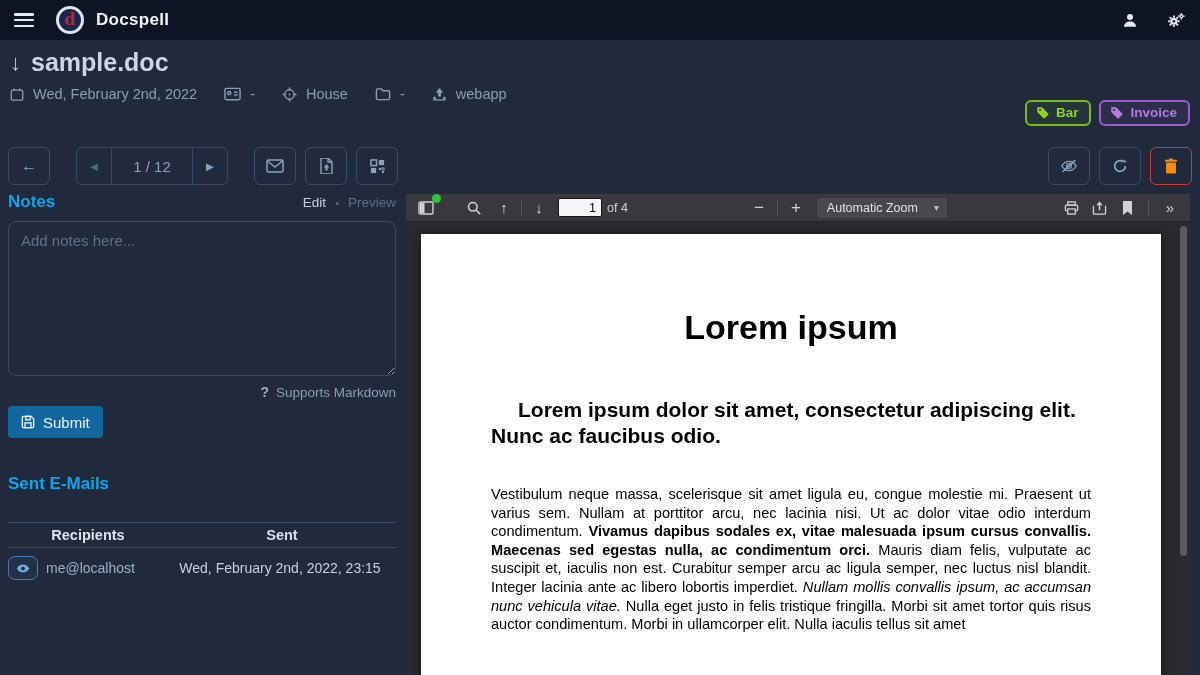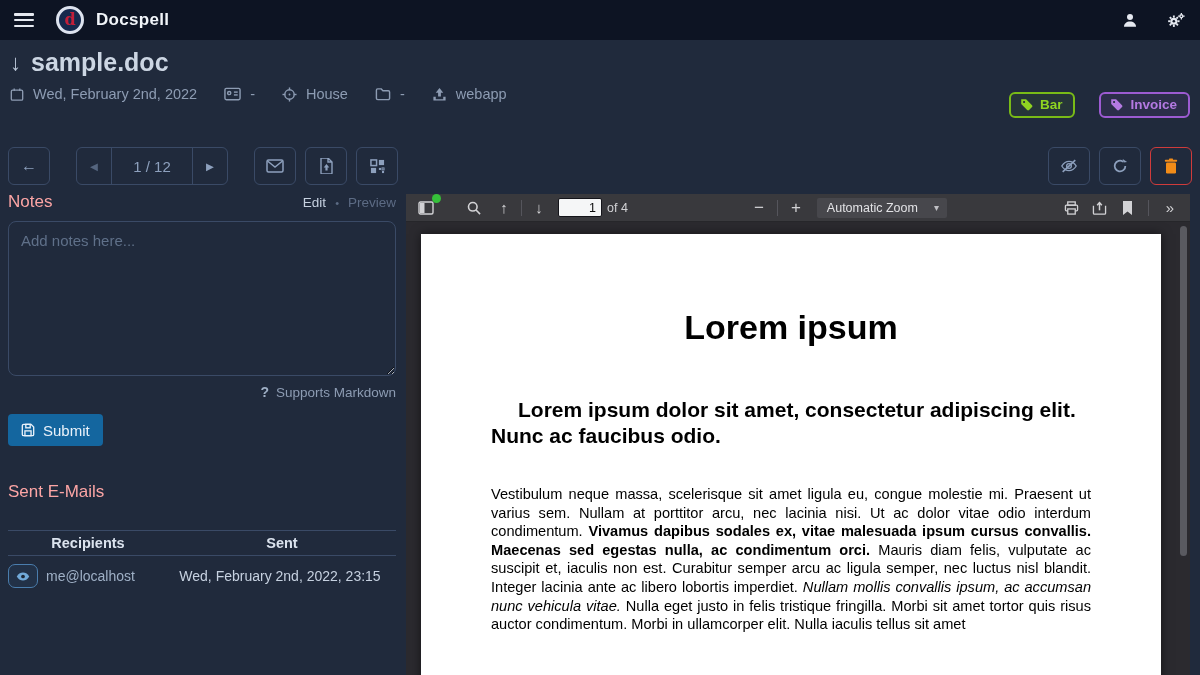--- a/index.html
+++ b/index.html
@@ -23,21 +23,21 @@
   .item-header { position:absolute; left:10px; top:48px; }
   .title-row { display:flex; align-items:center; gap:10px; color:#ccd6e3; }
   .title-row .dl-arrow { font-size:22px; font-weight:bold; color:#b9c5d6; }
   .page-title { font-size:25px; font-weight:bold; color:#ccd6e3; }
   .meta-row { display:flex; align-items:center; gap:9px; margin-top:9px; font-size:14.5px; color:#8d9cb3; }
   .meta-row .gap { width:9px; }
   .meta-ic { display:inline-flex; align-items:center; }
   .meta-ic svg { display:block; }
 
   
-  .tags-row { position:absolute; top:92px; right:10px; display:flex; gap:24px; }
+  .tags-row { position:absolute; top:100px; right:10px; display:flex; gap:8px; }
   .tag-pill { display:flex; align-items:center; gap:7px; border-radius:6px; padding:3px 11px 4px 9px;
               font-size:13.5px; font-weight:bold; cursor:pointer; }
   .tag-green { border:2px solid #79bb17; color:#8fd321; background:rgba(121,187,23,.08); }
   .tag-purple { border:2px solid #9d5bd2; color:#b47ae2; background:rgba(157,91,210,.10); }
 
   
   .toolbar-row { position:absolute; left:8px; right:8px; top:147px; display:flex; align-items:center; }
   .tb-btn { height:38px; min-width:42px; border:1px solid #3a4a66; border-radius:6px; background:transparent;
             color:#8da0bd; display:flex; align-items:center; justify-content:center; cursor:pointer; font-size:16px; }
   .tb-group { height:38px; border:1px solid #3a4a66; border-radius:6px; display:flex; align-items:stretch; }
@@ -46,33 +46,33 @@
   .tb-group .caret.dim { color:#55657f; }
   .tb-group .pages { width:82px; font-size:15px; border-left:1px solid #3a4a66; border-right:1px solid #3a4a66; }
   .tb-left { display:flex; align-items:center; gap:9px; }
   .tb-left .sp { width:8px; }
   .tb-right { margin-left:auto; display:flex; align-items:center; gap:9px; }
   .tb-btn.danger { border-color:#cf3b3b; }
 
   
   .left-col { position:absolute; left:8px; top:192px; width:388px; }
   .notes-head { display:flex; align-items:baseline; }
-  .sec-heading { font-size:17px; font-weight:normal; color:#fca5a5; }
+  .sec-heading { font-size:17px; font-weight:bold; color:#0ea5e9; }
   .notes-links { margin-left:auto; display:flex; gap:9px; font-size:13.5px; align-items:center; }
   .link-lt { color:#c6d1e0; cursor:pointer; }
   .dot-sep { color:#5c6b84; font-size:11px; }
   .link-dim { color:#5c6b84; cursor:pointer; }
   .notes-area { margin-top:9px; width:388px; height:155px; background:transparent; border:1px solid #3a4a66;
                 border-radius:8px; padding:10px 12px; font-size:15px; color:#c6d1e0; resize:both;
                 font-family:"Liberation Sans", sans-serif; }
   .notes-area::placeholder { color:#5f7089; }
   .md-hint { margin-top:4px; display:flex; justify-content:flex-end; align-items:center; gap:7px;
              font-size:13.5px; color:#8d9cb3; }
   .md-hint .q { font-weight:bold; font-size:14px; color:#9fb0c6; }
-  .submit-btn { margin-top:14px; display:inline-flex; align-items:center; gap:8px; background:#14669f;
+  .submit-btn { margin-top:6px; display:inline-flex; align-items:center; gap:8px; background:#14669f;
                 color:#eaf2fa; border:none; border-radius:4px; height:32px; padding:16px 13px; font-size:15px; cursor:pointer; }
   .sent-heading { margin-top:36px; }
   .mail-table { margin-top:8px; width:388px; font-size:14px; }
   .mt-header { display:flex; border-top:1px solid #3a4a66; border-bottom:1px solid #3a4a66; padding:4px 0;
                font-weight:bold; color:#dbe3ee; font-size:14.5px;margin-top:28px; }
   .mt-header .c1 { width:160px; text-align:center; }
   .mt-header .c2 { flex:1; text-align:center; }
   .mt-row { display:flex; align-items:center; padding:8px 0 6px 0; }
   .eye-btn { width:30px; height:24px; border:1px solid #4a7dad; border-radius:7px; background:rgba(49,106,158,.12);
              display:flex; align-items:center; justify-content:center; cursor:pointer; }

